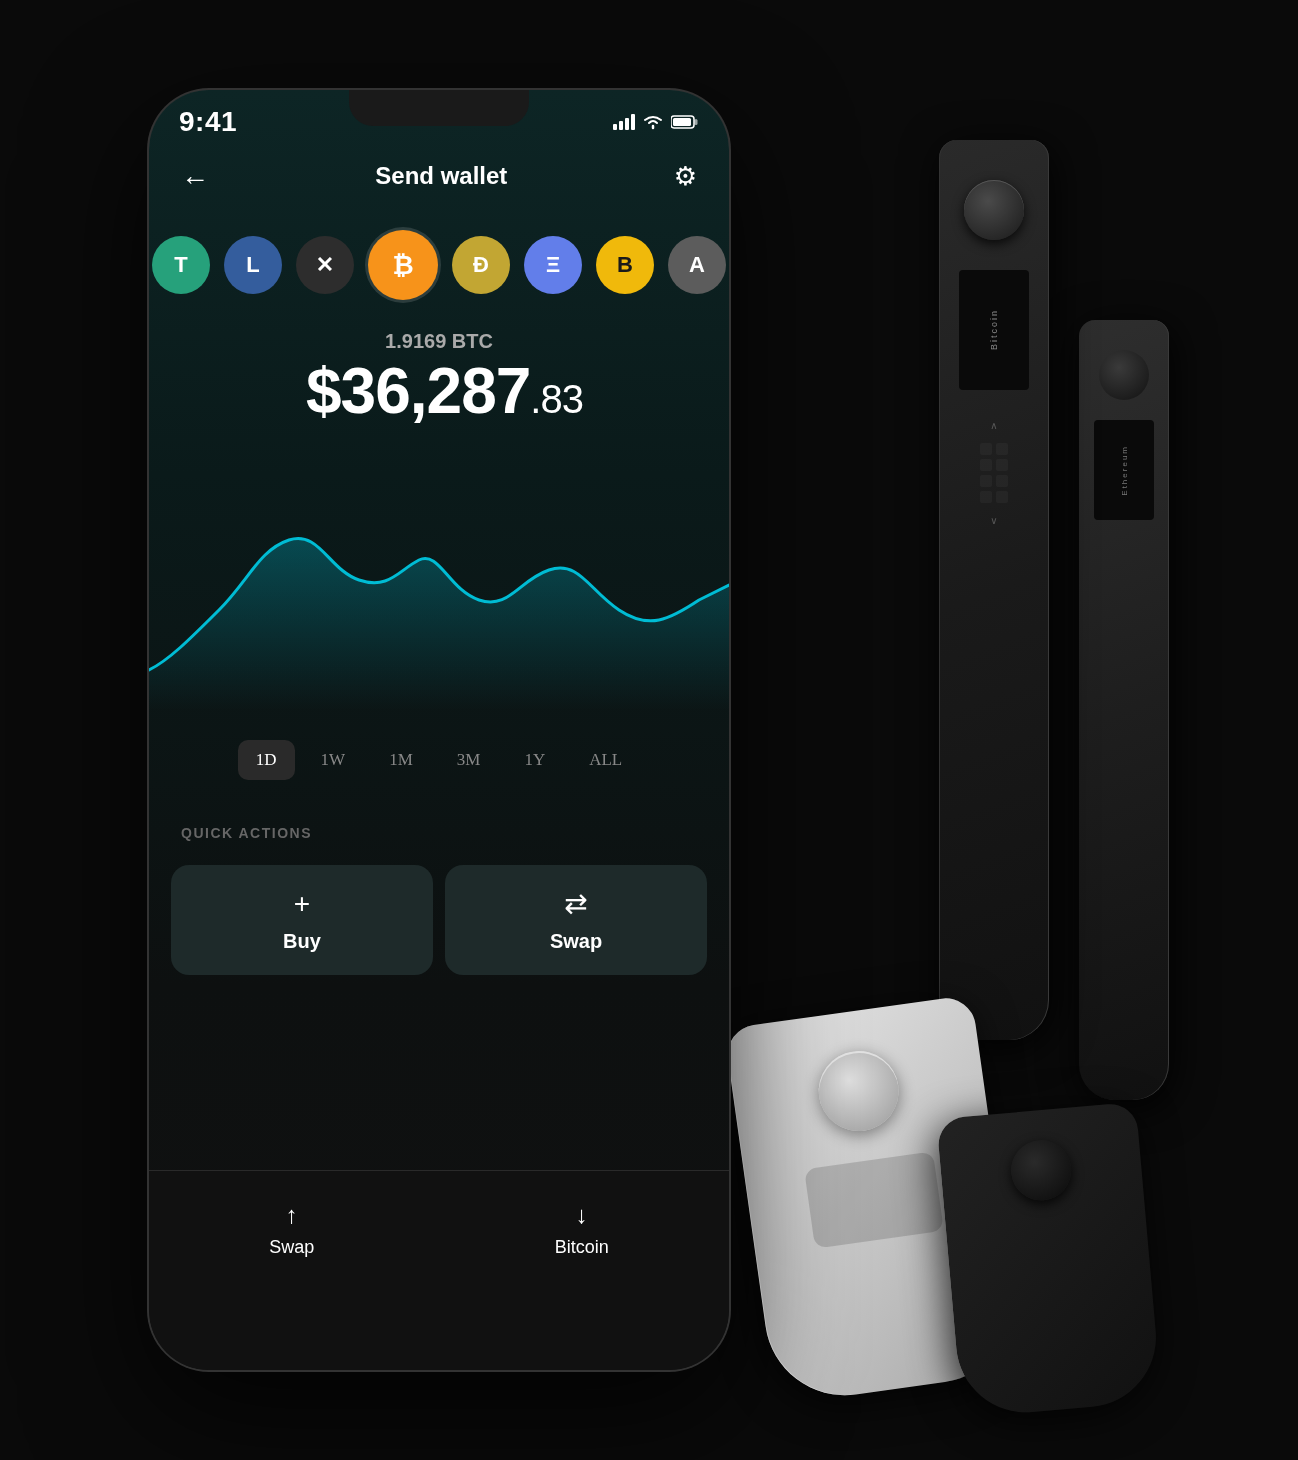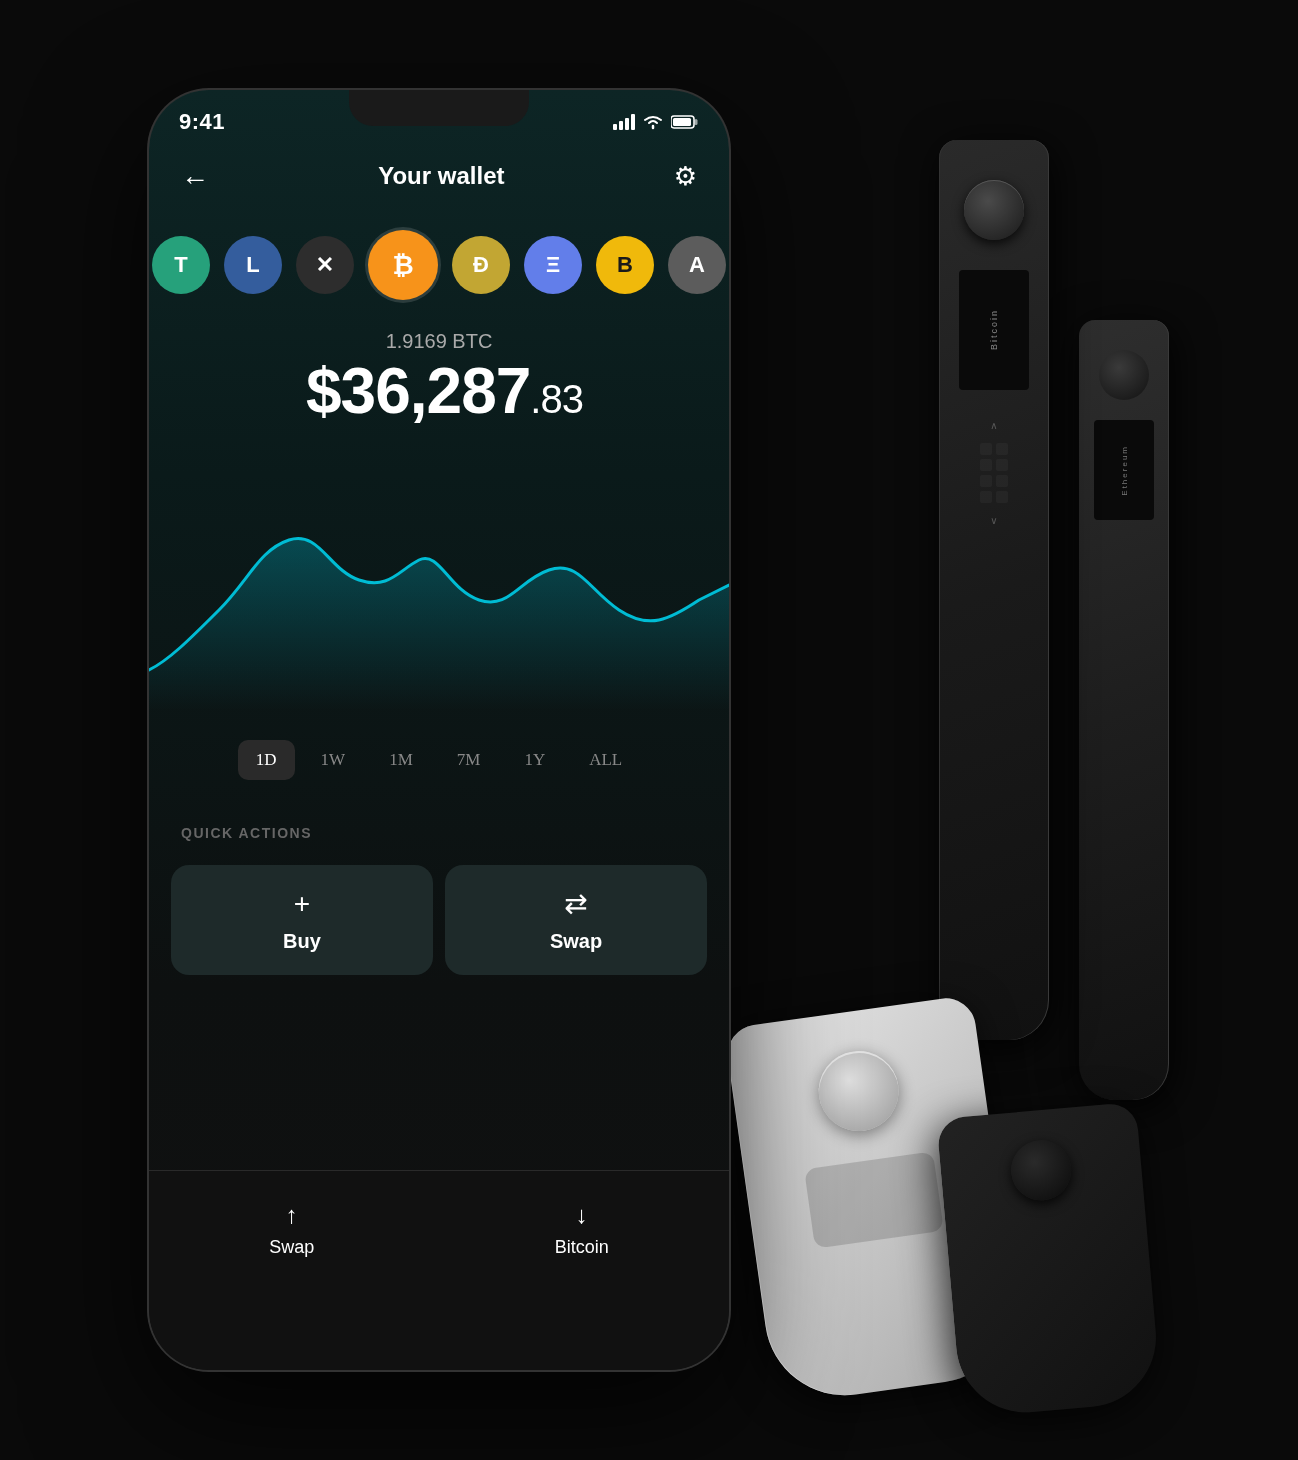--- a/index.html
+++ b/index.html
@@ -72,21 +72,21 @@
       left: 30px;
       right: 30px;
       height: 28px;
       display: flex;
       align-items: center;
       justify-content: space-between;
       z-index: 15;
     }
 
     .status-time {
-      font-size: 22px;
+      font-size: 28px;
       font-weight: 600;
       color: #fff;
       letter-spacing: 0.5px;
     }
 
     .status-icons {
       display: flex;
       align-items: center;
       gap: 8px;
     }
@@ -164,21 +164,21 @@
       top: 240px;
       left: 0;
       right: 0;
       text-align: center;
       z-index: 15;
     }
 
     .balance-crypto {
       color: #aaa;
       font-size: 20px;
-      font-weight: 400;
+      font-weight: 700;
       margin-bottom: 6px;
     }
 
     .balance-fiat {
       color: #fff;
       font-size: 64px;
       font-weight: 700;
       letter-spacing: -1px;
       line-height: 1;
       padding-left: 11px;
@@ -481,21 +481,21 @@
           <svg width="28" height="16" viewBox="0 0 28 16">
             <rect x="0" y="2" width="23" height="12" rx="3" stroke="white" stroke-width="1.5" fill="none"></rect>
             <rect x="23.5" y="5" width="3" height="6" rx="1.5" fill="white" opacity="0.6"></rect>
             <rect x="2" y="4" width="18" height="8" rx="1.5" fill="white"></rect>
           </svg>
         </div>
       </div>
 
       <div class="app-header">
         <span class="back-btn">←</span>
-        <span class="header-title">Your wallet</span>
+        <span class="header-title">Send wallet</span>
         <span class="settings-btn">⚙</span>
       </div>
 
       <div class="coin-selector">
         <div class="coin-item coin-tether">T</div>
         <div class="coin-item coin-litecoin">L</div>
         <div class="coin-item coin-xrp">✕</div>
         <div class="coin-item coin-bitcoin">₿</div>
         <div class="coin-item coin-doge">Ð</div>
         <div class="coin-item coin-ethereum">Ξ</div>
@@ -520,21 +520,21 @@
           </defs>
           <path d="M0,200 C20,190 40,170 70,140 C100,110 110,80 140,70 C170,60 180,100 210,110 C240,120 250,100 270,90 C290,80 300,120 330,130 C360,140 370,110 400,100 C430,90 440,120 470,140 C500,160 520,150 550,130 C560,125 570,120 580,115 L580,240 L0,240 Z" fill="url(#chartGrad)"></path>
           <path d="M0,200 C20,190 40,170 70,140 C100,110 110,80 140,70 C170,60 180,100 210,110 C240,120 250,100 270,90 C290,80 300,120 330,130 C360,140 370,110 400,100 C430,90 440,120 470,140 C500,160 520,150 550,130 C560,125 570,120 580,115" fill="none" stroke="#00BCD4" stroke-width="3" stroke-linecap="round" stroke-linejoin="round"></path>
         </svg>
       </div>
 
       <div class="time-selector">
         <div class="time-btn active">1D</div>
         <div class="time-btn">1W</div>
         <div class="time-btn">1M</div>
-        <div class="time-btn">7M</div>
+        <div class="time-btn">3M</div>
         <div class="time-btn">1Y</div>
         <div class="time-btn">ALL</div>
       </div>
 
       <div class="quick-actions-label">QUICK ACTIONS</div>
 
       <div class="quick-actions">
         <div class="action-btn">
           <span class="action-icon">+</span>
           <span class="action-label">Buy</span>

